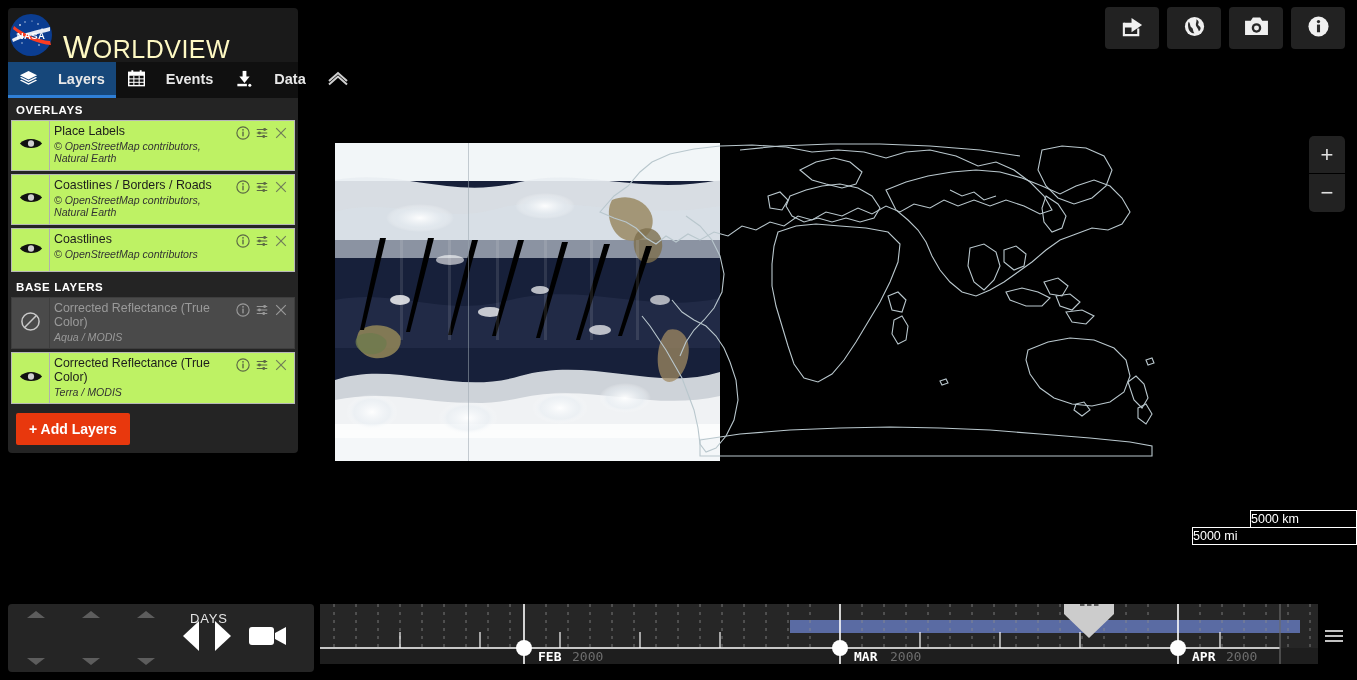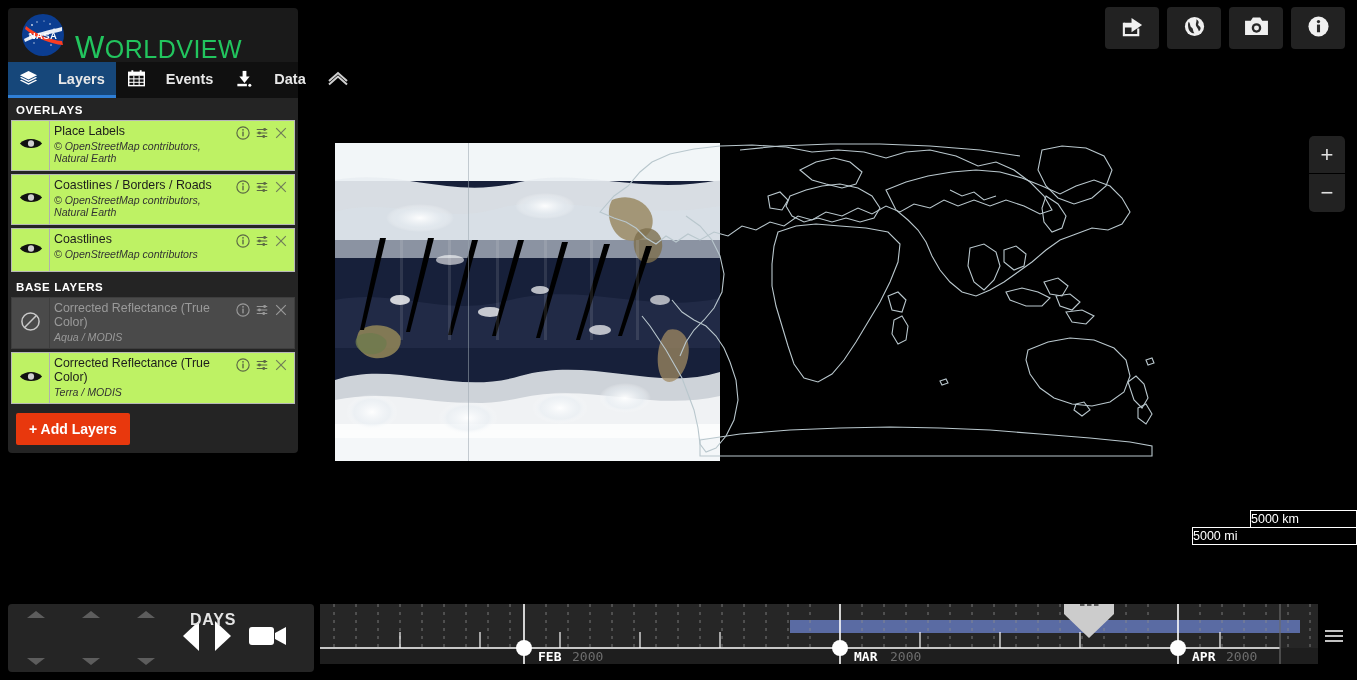--- a/index.html
+++ b/index.html
@@ -12,25 +12,25 @@
   #app { position: relative; width: 1357px; height: 680px; background: #000; }
 
   
   #map-canvas { position: absolute; inset: 0; background: #000; }
   #map-svg { position: absolute; inset: 0; width: 1357px; height: 680px; }
 
   
   #sidebar { position: absolute; left: 8px; top: 8px; width: 290px; z-index: 30; }
   #brand-bar {
     height: 54px; background: #1a1a1a; border-radius: 4px 4px 0 0;
-    display: flex; align-items: center; padding-left: 12px;
+    display: flex; align-items: center; 
   }
   #nasa-logo { width: 46px; height: 46px; flex: 0 0 46px; position: relative; }
   #brand-title {
-    color: #22c55e; font-size: 25px; letter-spacing: .5px;
+    color: #fef9c3; font-size: 25px; letter-spacing: .5px;
     margin-left: 9px; font-weight: 400; white-space: nowrap; margin-top: 25px;
   }
   #brand-title .cap { font-size: 31px; }
 
   #tab-bar { display: flex; height: 36px; background: #101010; align-items: stretch; }
   .tab {
     display: flex; align-items: center; gap: 20px;
     padding: 0 11px; color: #e8e8e8; font-size: 14.5px; font-weight: bold;
     cursor: pointer; border-bottom: 3px solid transparent;
   }
@@ -103,21 +103,21 @@
   #date-stack { position: relative; width: 166px; height: 68px; }
   .arrow-row { position: absolute; left: 0; width: 166px; display: flex; }
   .arrow-row.up { top: 7px; } .arrow-row.down { bottom: 7px; }
   .arr-cell { flex: 1; display: flex; justify-content: center; cursor: pointer; }
   .tri-up { width: 0; height: 0; border-left: 9px solid transparent; border-right: 9px solid transparent; border-bottom: 7px solid #5d5d5d; }
   .tri-dn { width: 0; height: 0; border-left: 9px solid transparent; border-right: 9px solid transparent; border-top: 7px solid #5d5d5d; }
   #date-text {
     position: absolute; top: 19px; left: 0; width: 166px; text-align: center;
     color: #fff; font-size: 25px; font-family: "DejaVu Sans Mono", monospace; letter-spacing: -.5px;
   }
-  #days-label { position: absolute; left: 182px; top: 7px; color: #e4e4e4; font-size: 16px; font-weight: bold; letter-spacing: .8px; }
+  #days-label { position: absolute; left: 182px; top: 7px; color: #e4e4e4; font-size: 13px; font-weight: normal; letter-spacing: .8px; }
   #step-prev { cursor: pointer; margin-left: 6px; }
   #step-next { cursor: pointer; margin-left: 10px; }
   #anim-btn { cursor: pointer; margin-left: 14px; }
 
   #axis-wrap {
     position: absolute; left: 320px; top: 8px; width: 998px; height: 60px;
     background: #1e1e1e; overflow: hidden;
   }
   #axis-svg { position: absolute; inset: 0; }
   .month-label { font-family: "DejaVu Sans Mono", monospace; }

